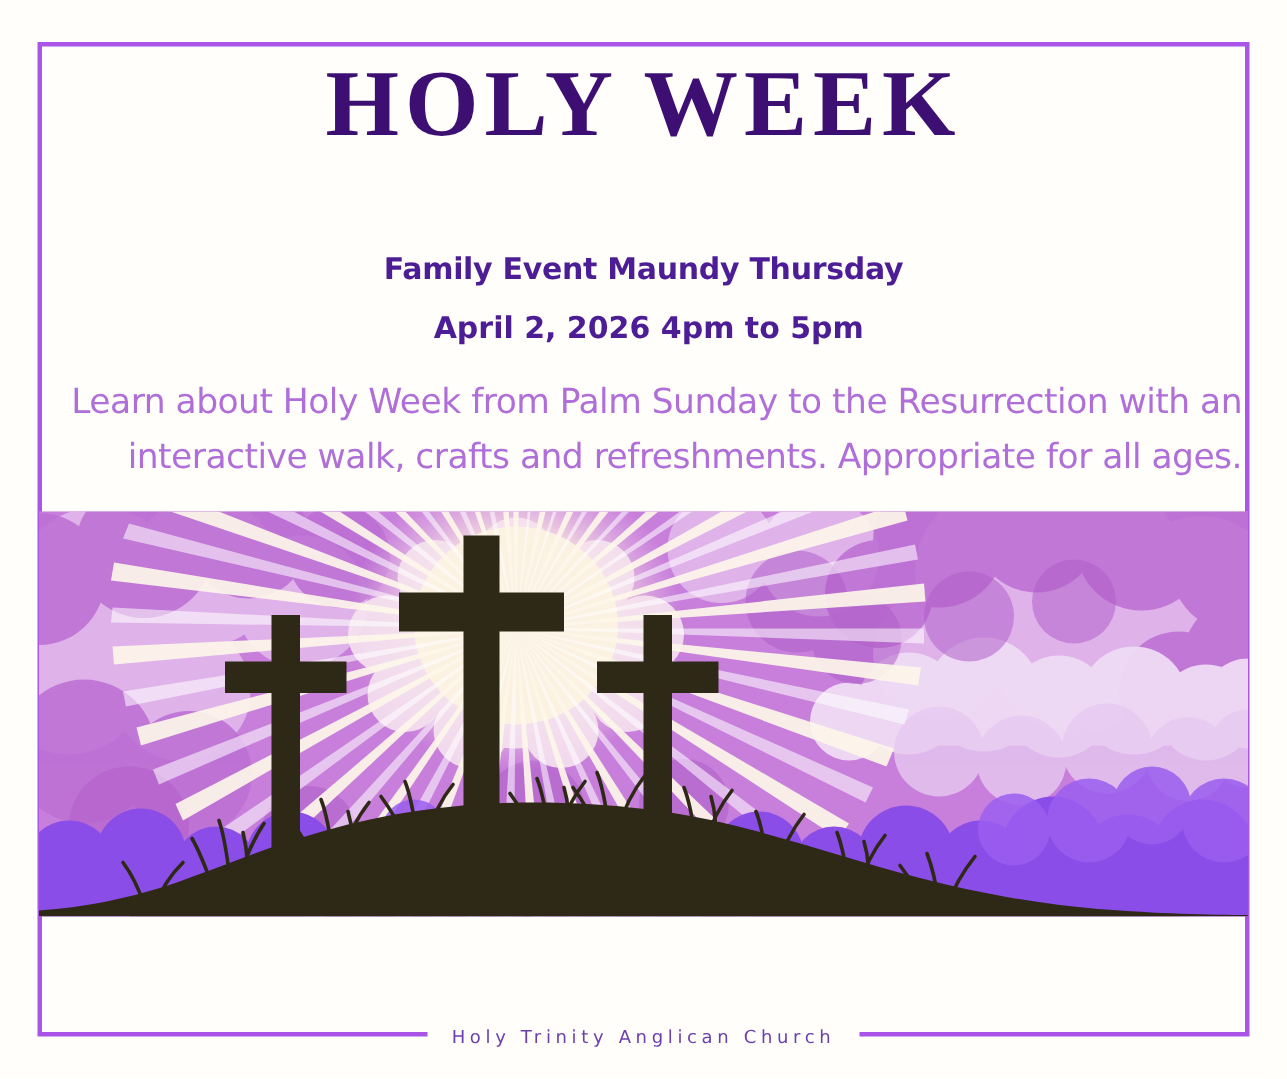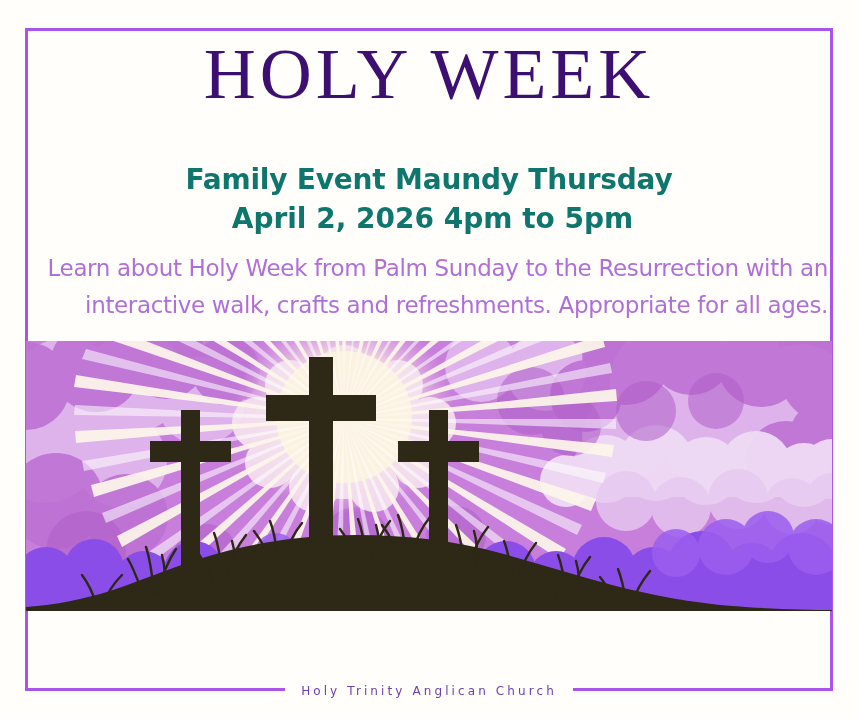--- a/index.html
+++ b/index.html
@@ -35,39 +35,39 @@
   }
 
   
   #title {
     position: absolute;
     left: 0;
     top: 38px;
     width: 858px;
     text-align: center;
     font-family: "Liberation Serif", "DejaVu Serif", serif;
-    font-size: 72px;
+    font-size: 63px;
     line-height: 1.0;
-    font-weight: 400;
+    font-weight: 700;
     letter-spacing: 4px;
     color: #3d0f72;
     white-space: nowrap;
   }
 
   
   #subtitle {
     position: absolute;
     left: 0;
     top: 160px;
     width: 858px;
     text-align: center;
-    color: #0f766e;
+    color: #4c1d95;
     font-family: "DejaVu Sans", sans-serif;
     font-weight: bold;
-    font-size: 28px;
+    font-size: 20px;
     line-height: 39px;
     letter-spacing: -0.2px;
   }
   #subtitle .l2 { letter-spacing: 0px; padding-left: 7px; }
 
   
   #desc {
     position: absolute;
     left: 30px;
     top: 250px;

